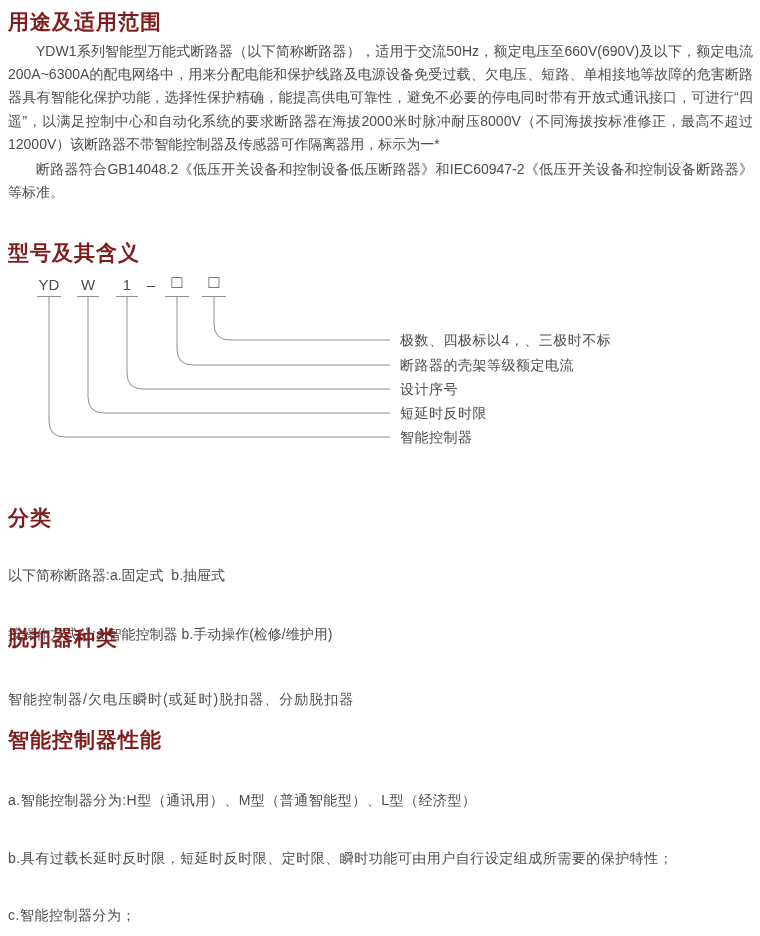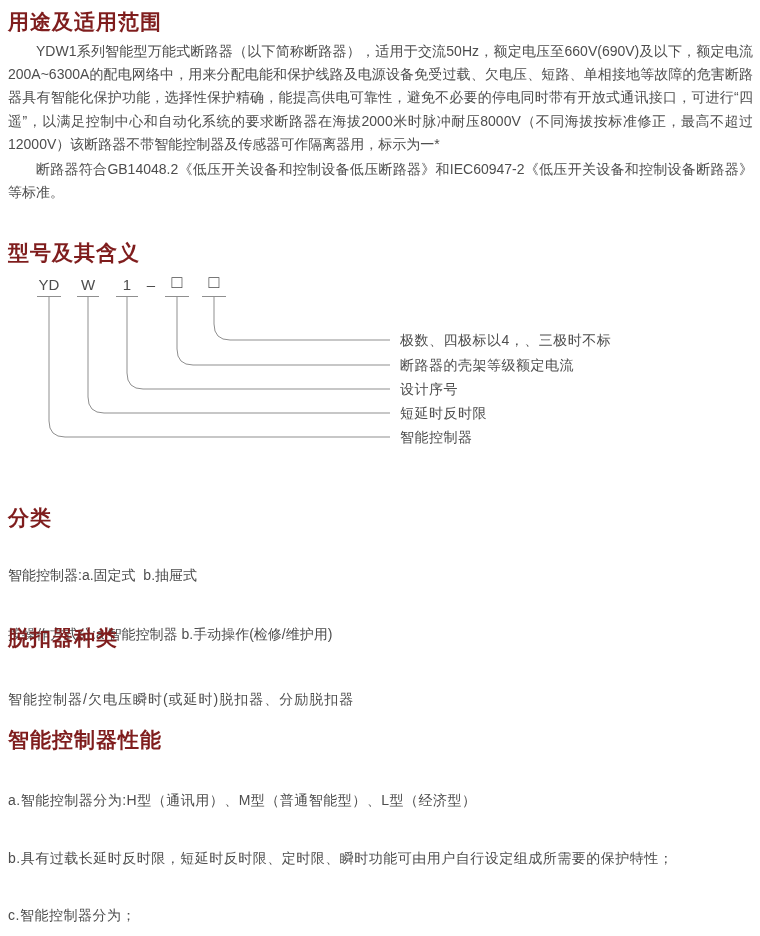--- a/index.html
+++ b/index.html
@@ -121,21 +121,21 @@
     <span class="meaning-label" style="top:60px">极数、四极标以4，、三极时不标</span>
     <span class="meaning-label" style="top:85px">断路器的壳架等级额定电流</span>
     <span class="meaning-label" style="top:109px">设计序号</span>
     <span class="meaning-label" style="top:133px">短延时反时限</span>
     <span class="meaning-label" style="top:157px">智能控制器</span>
   </div>
 
   <h2 class="heading" style="top:504px">分类</h2>
 
   <ul class="item-list list-classification" style="top:530px">
-    <li>智能控制器:a.固定式  b.抽屉式</li>
+    <li>以下简称断路器:a.固定式  b.抽屉式</li>
     <li>按操作方式分:a.智能控制器 b.手动操作(检修/维护用)</li>
   </ul>
 
   <h2 class="heading" style="top:624px">脱扣器种类</h2>
 
   <ul class="item-list list-trip" style="top:656px">
     <li>智能控制器/欠电压瞬时(或延时)脱扣器、分励脱扣器</li>
   </ul>
 
   <h2 class="heading" style="top:726px">智能控制器性能</h2>

